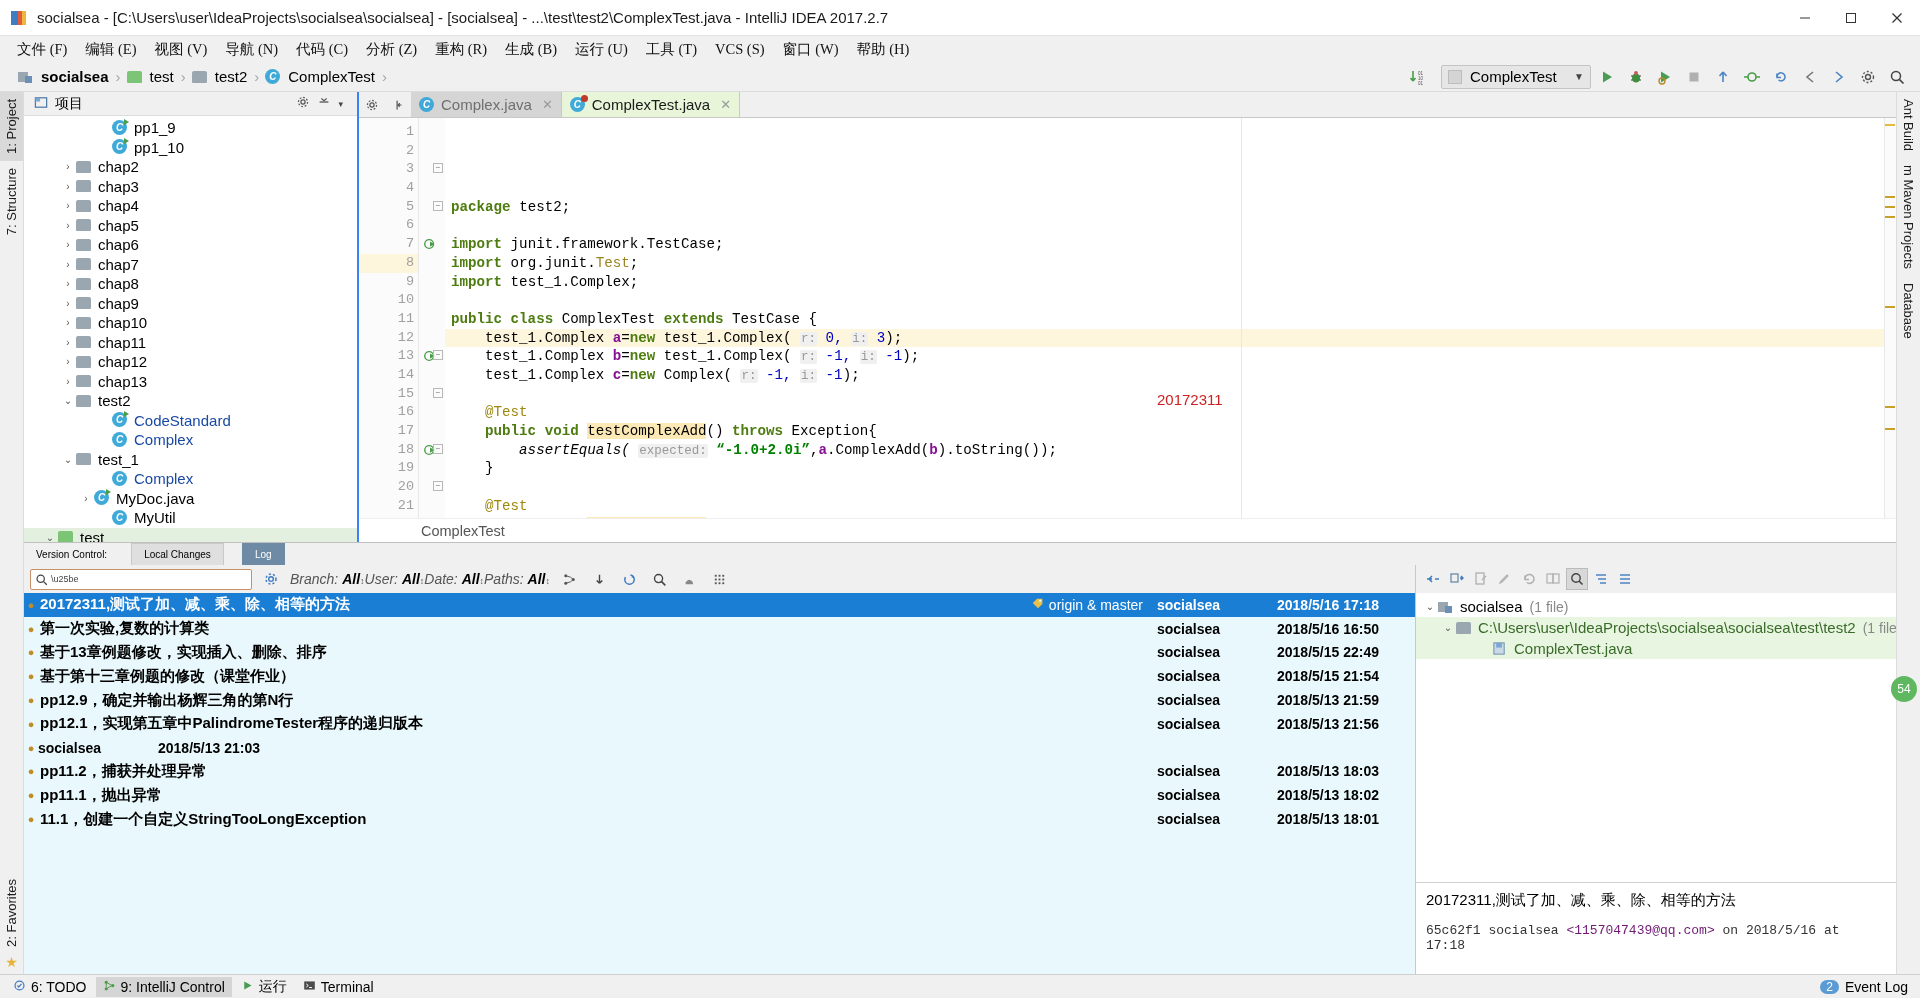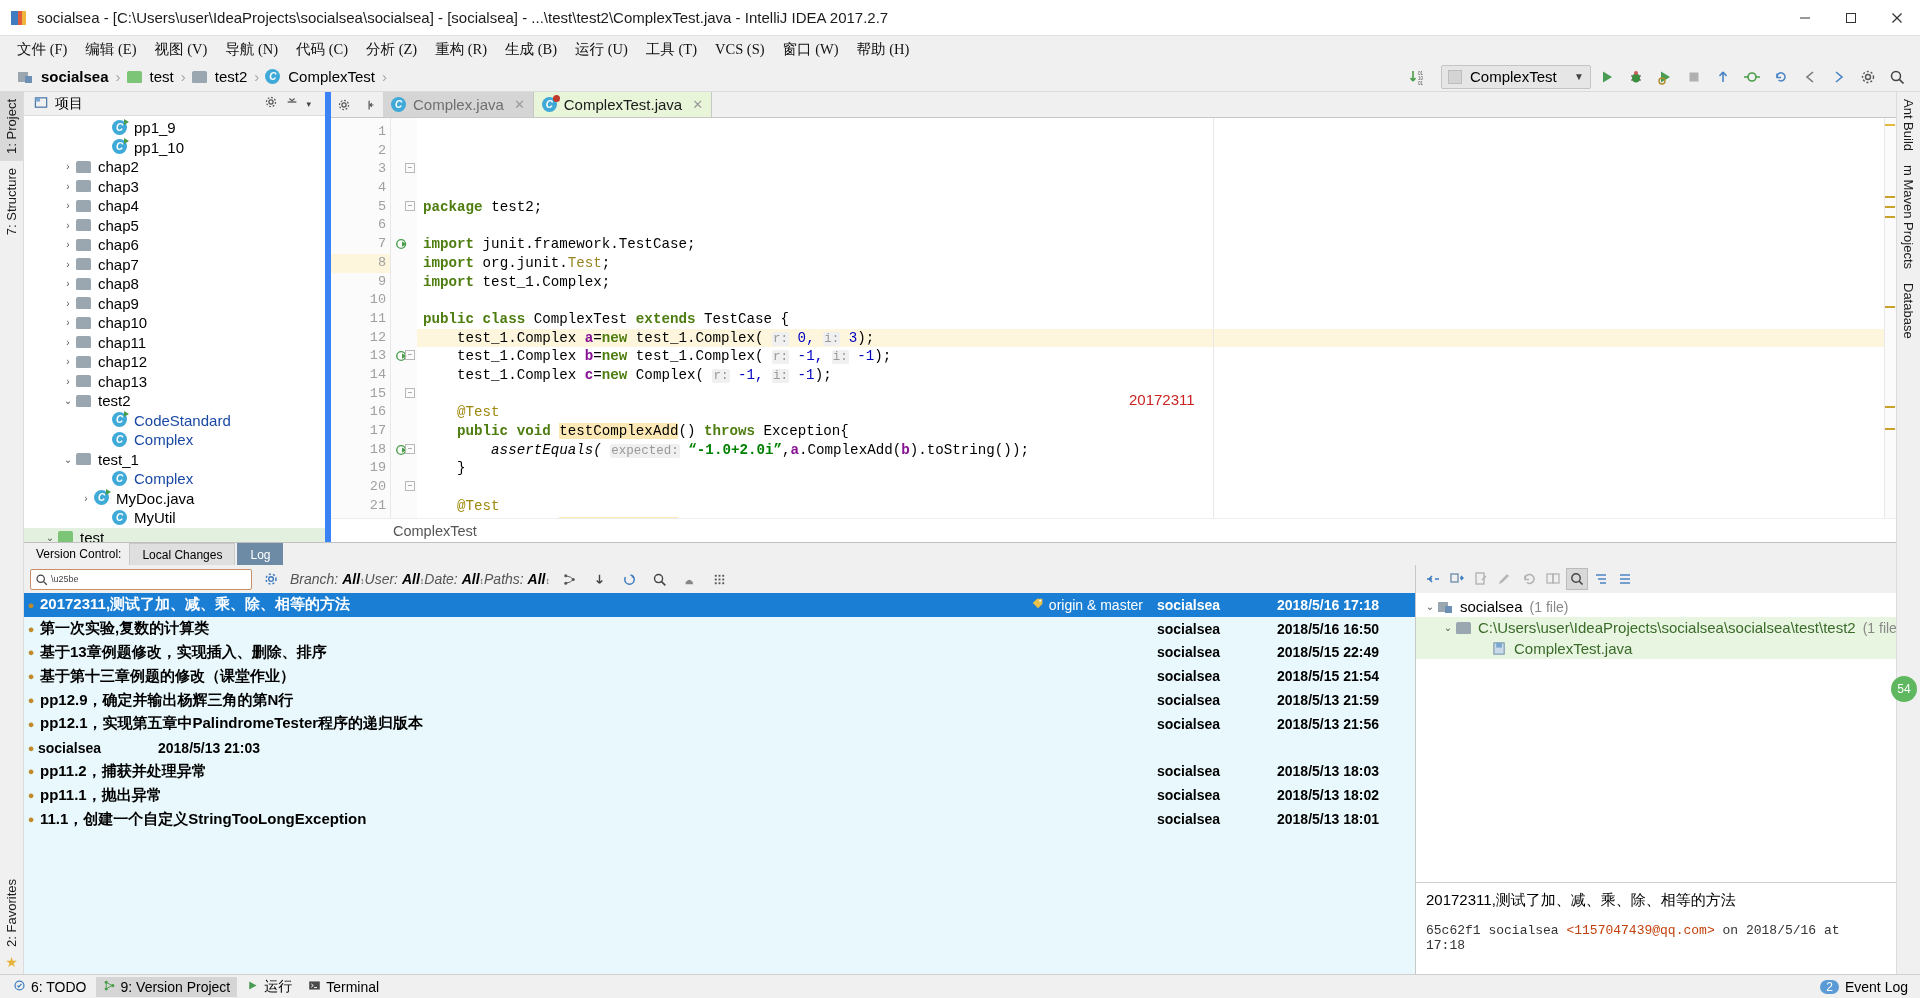--- a/index.html
+++ b/index.html
@@ -61,22 +61,22 @@
                             align-items:center; flex:none; border-right:1px solid #dcdcdc;}
   .rightstrip { border-right:none; border-left:1px solid #dcdcdc; }
   .vtab { writing-mode:vertical-rl; font-size:13px; padding:7px 4px; white-space:nowrap; color:#1b1b1b;}
   .vtab.active { background:#d9d9d9; }
   .vtab.rot180 { transform:rotate(180deg); }
 
   .center { flex:1 1 auto; display:flex; flex-direction:column; min-width:0; }
   .upper { display:flex; flex:none; height:450px; min-height:0; }
 
   
-  .project { width:307px; background:#fff; display:flex; flex-direction:column; flex:none;
-             border-right:6px solid #3b82f6; }
+  .project { width:335px; background:#fff; display:flex; flex-direction:column; flex:none;
+             border-right:2px solid #3b82f6; }
   .panel-head { height:24px; background:#f0f0f0; display:flex; align-items:center;
                 padding:0 6px 0 10px; font-size:14px; border-bottom:1px solid #dcdcdc; flex:none;}
   .panel-head .ph-title{margin-left:6px;}
   .panel-head .ph-arrow{margin-left:auto;font-size:9px;color:#444;padding-right:4px;}
   .tree { flex:1 1 auto; overflow:hidden; padding-top:2px; font-size:15px; }
   .trow { height:19.5px; display:flex; align-items:center; white-space:nowrap; }
   .trow.sel { background:#e4f0df; }
   .tarrow { width:16px; text-align:center; color:#5a5a5a; font-size:10px; flex:none; }
   .tlabel { margin-left:2px; }
   .tlabel.blue { color:#1a49a5; }
@@ -117,22 +117,22 @@
   .righttick { position:absolute; right:0; width:12px; background:#fbfbfb;
                border-left:1px solid #e8e8e8; top:0; bottom:0; }
   .tick { position:absolute; right:1px; width:10px; height:2px; background:#c8a02a; }
   .bcrumb-bottom { height:24px; flex:none; background:#fff; display:flex; align-items:center;
                    padding-left:62px; font-size:14.5px; color:#555; border-top:1px solid #eee;}
   .verticalline { position:absolute; top:0; bottom:0; width:1px; background:#e8e8e8; }
 
   
   .vcs { flex:1 1 auto; display:flex; flex-direction:column; min-height:0; background:#f0f0f0;
          border-top:1px solid #c0c0c0; }
-  .vcs-tabs { height:22px; display:flex; align-items:stretch; flex:none; font-size:12px;
-              background:#f0f0f0; }
+  .vcs-tabs { height:22px; display:flex; align-items:stretch; flex:none; font-size:10px;
+              background:#f0f0f0;gap:16px; }
   .vcs-tabs .lbl { display:flex; align-items:center; padding:0 8px 0 12px; }
   .vcs-tab { display:flex; align-items:center; padding:0 12px; background:#dfdfdf;
              border:1px solid #c9c9c9; border-bottom:none; margin-right:2px; }
   .vcs-tab.active { background:#6e8ba6; color:#fff; border-color:#6e8ba6; }
   .vcs-body { flex:1 1 auto; display:flex; min-height:0; }
   .vcs-left { flex:1 1 auto; display:flex; flex-direction:column; min-width:0;
               border-right:1px solid #c8c8c8; }
   .vcs-filter { height:28px; display:flex; align-items:center; gap:8px; padding:0 6px;
                 background:#f0f0f0; flex:none; }
   .srch { width:222px; height:21px; background:#fff; border:1px solid #c8906a; border-radius:2px;
@@ -882,21 +882,21 @@
                       <rect x="4.5" y="2" width="6" height="5" fill="#7aa6cf"></rect>
                     </svg></span>
                   <span class="tlabel" style="color: rgb(58, 107, 42);">ComplexTest.java</span>
                 </div>
               </div>
             <div class="vr-detail">
               <div>20172311,测试了加、减、乘、除、相等的方法</div>
               <div class="meta">
                 <span>65c62f1</span>
                 <span>socialsea</span>
-                <span style="color:#c2410c;">&lt;1157047439@qq.com&gt;</span>
+                <span style="color:#701a75;">&lt;1157047439@qq.com&gt;</span>
                 <span>on</span>
                 <span>2018/5/16</span>
                 <span>at</span>
                 <span>17:18</span>
               </div>
             </div>
           </div>
         </div>
       </div>
     </div>
@@ -919,21 +919,21 @@
             </svg></span>
           <span>6: TODO</span>
         </div>
         <div class="sbtn active">
           <span><svg width="13" height="13" viewBox="0 0 16 16">
               <circle cx="4" cy="4" r="2" fill="#4a9d4a"></circle>
               <circle cx="4" cy="12" r="2" fill="#4a9d4a"></circle>
               <circle cx="12" cy="8" r="2" fill="#4a9d4a"></circle>
               <path d="M4 6 v4 M5.5 5 L10.5 7.5 M5.5 11 L10.5 8.5" stroke="#4a9d4a" stroke-width="1.2"></path>
             </svg></span>
-          <span>9: Version Project</span>
+          <span>9: IntelliJ Control</span>
         </div>
         <div class="sbtn">
           <span><svg width="13" height="13" viewBox="0 0 16 16">
               <path d="M4 3 L13 8 L4 13 Z" fill="#499c54"></path>
             </svg></span>
           <span>运行</span>
         </div>
         <div class="sbtn">
           <span><svg width="13" height="13" viewBox="0 0 16 16">
               <rect x="1.5" y="3" width="13" height="10" fill="#4a4a4a"></rect>

